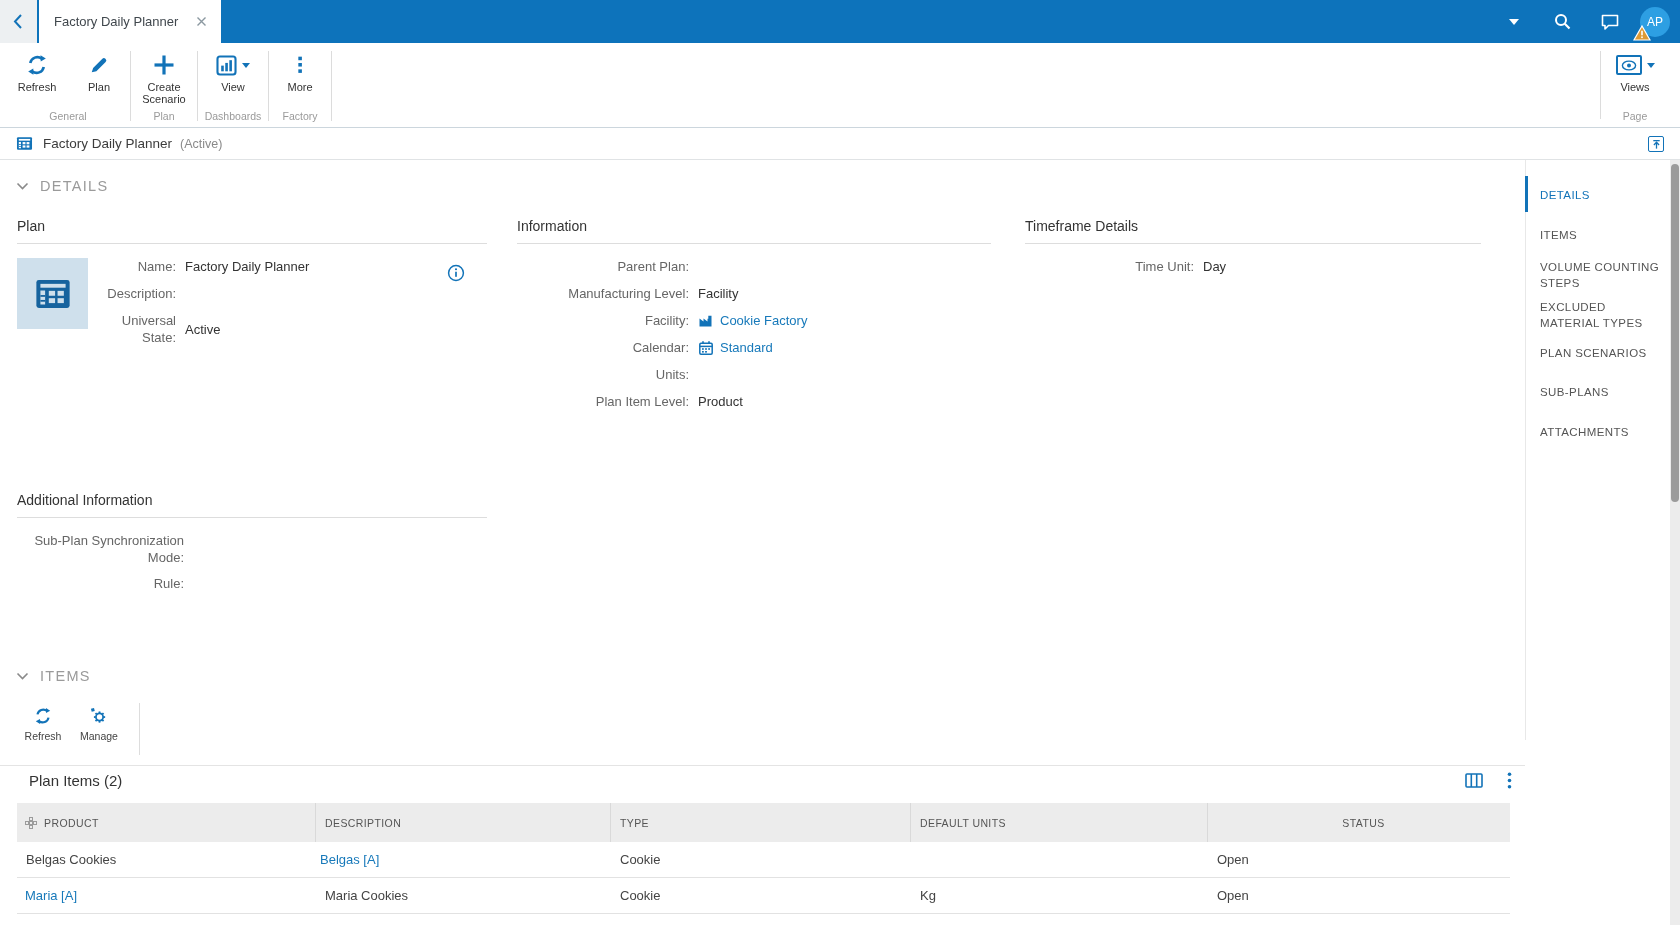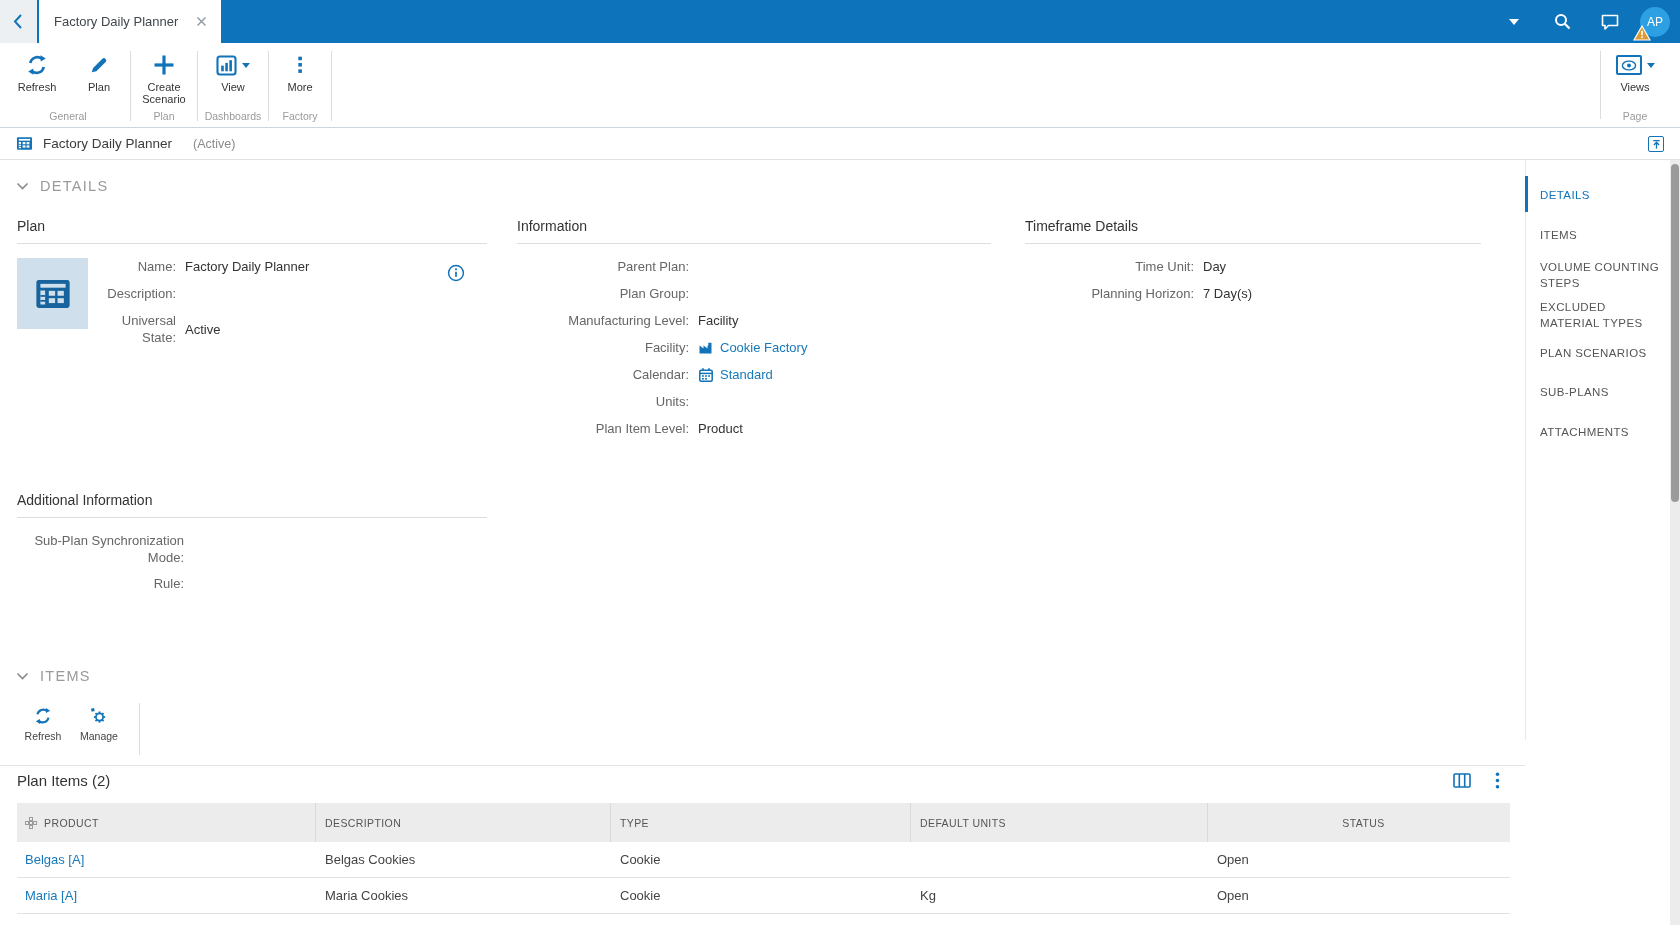--- a/index.html
+++ b/index.html
@@ -35,21 +35,21 @@
   .icrow { display:flex; align-items:center; gap:5px; }
   .caret-sm { width:0;height:0;border-left:4px solid transparent;border-right:4px solid transparent;border-top:5px solid #1273b8; }
   .rgroup.g-plan .rbtn { width:66px; }
   .views-group { position:absolute; right:16px; top:0; height:100%; width:58px; display:flex; flex-direction:column;justify-content:flex-end; }
   .views-sep { position:absolute; left:1600px; top:8px; height:68px; width:1px; background:#dcdcdc; }
   .eye-box { width:26px; height:20px; border:2px solid #1273b8; border-radius:2px; display:flex; align-items:center; justify-content:center; }
 
   
   .crumb { height:32px; background:#fff; border-bottom:1px solid #e0e3e5; display:flex; align-items:center; padding-left:15px; position:relative; }
   .crumb-title { font-size:13.5px; color:#3c3c3c; margin-left:9px; }
-  .crumb-state { font-size:12.5px; color:#8a8a8a; margin-left:21px; }
+  .crumb-state { font-size:12.5px; color:#8a8a8a; margin-left:8px; }
   .crumb-expand { position:absolute; right:16px; top:8px; width:16px; height:16px; border:1px solid #1273b8; border-radius:2px;
                   display:flex; align-items:center; justify-content:center; cursor:pointer; background:#fff; }
 
   
   .content { position:relative; height:765px; background:#fff; }
   .sec-head { position:absolute; display:flex; align-items:center; gap:11px; color:#9a9a9a; font-size:14.5px; letter-spacing:1.3px; cursor:pointer; }
   .sec-details { left:16px; top:18px; }
   .sec-items { left:16px; top:508px; }
 
   .col { position:absolute; top:58px; }
@@ -73,21 +73,21 @@
   .info-i { position:absolute; left:447px; top:104px; cursor:pointer; }
 
   
   .itoolbar { position:absolute; left:15px; top:543px; display:flex; align-items:flex-start; }
   .itbtn { width:56px; display:flex; flex-direction:column; align-items:center; cursor:pointer; padding-top:4px; }
   .itbtn .ilbl { font-size:10.5px; color:#444; margin-top:5px; }
   .itsep { width:1px; height:52px; background:#ddd; margin-left:12px; }
   .itool-rule { position:absolute; left:0; top:605px; width:1525px; height:1px; background:#e4e4e4; }
 
   
-  .pi-head { position:absolute; left:17px; top:612px; width:1493px; display:flex; align-items:flex-end; }
+  .pi-head { position:absolute; left:29px; top:612px; width:1493px; display:flex; align-items:flex-end; }
   .pi-title { font-size:15px; color:#333; }
   .pi-icons { margin-left:auto; display:flex; align-items:center; gap:24px; padding-right:10px; }
   .pi-icons > span { cursor:pointer; }
   .pitable { position:absolute; left:17px; top:643px; width:1493px; }
   .pth { display:flex; background:#ececec; height:39px; align-items:center; color:#555; font-size:10.5px; letter-spacing:.4px; }
   .pc { padding-left:9px; height:100%; display:flex; align-items:center; }
   .pth .pc { border-right:1px solid #d9d9d9; }
   .pth .pc:last-child { border-right:none;justify-content:center; }
   .c0{width:299px;} .c1{width:295px;} .c2{width:300px;} .c3{width:297px;} .c4{width:302px;}
   .pth .c0 { gap:7px; padding-left:8px; }
@@ -340,24 +340,20 @@
   </span>
 
   <div class="col col-info">
     <div class="col-h">Information</div>
     <div class="fields">
       <div class="frow">
         <span class="flabel">Parent Plan:</span>
         <span class="fvalue"></span>
       </div>
       <div class="frow">
-        <span class="flabel">Plan Group:</span>
-        <span class="fvalue"></span>
-      </div>
-      <div class="frow">
         <span class="flabel">Manufacturing Level:</span>
         <span class="fvalue">Facility</span>
       </div>
       <div class="frow">
         <span class="flabel">Facility:</span>
         <span class="fvalue">
           <span>
             <svg width="16" height="15" viewBox="0 0 16 15">
                 <path d="M1.5 13.5 V5.6 L5.5 8.5 V5.6 L9.5 8.5 V5.8 H10.3 V2.8 H13.5 V13.5 Z" fill="#1273b8"></path>
               </svg>
@@ -395,24 +391,20 @@
     </div>
   </div>
 
   <div class="col col-tf">
     <div class="col-h">Timeframe Details</div>
     <div class="fields">
       <div class="frow">
         <span class="flabel">Time Unit:</span>
         <span class="fvalue">Day</span>
       </div>
-      <div class="frow">
-        <span class="flabel">Planning Horizon:</span>
-        <span class="fvalue">7 Day(s)</span>
-      </div>
     </div>
   </div>
 
   <div class="col col-add">
     <div class="col-h">Additional Information</div>
     <div class="fields">
       <div class="frow" style="margin-bottom:9px;">
         <span class="flabel">Sub-Plan Synchronization Mode:</span>
         <span class="fvalue"></span>
       </div>
@@ -510,24 +502,24 @@
           <span>TYPE</span>
         </div>
       <div class="pc c3">
           <span>DEFAULT UNITS</span>
         </div>
       <div class="pc c4">
           <span>STATUS</span>
         </div>
     </div>
     <div class="ptr">
+      <div class="pc c1">Belgas Cookies</div>
       <div class="pc c0">
           <span class="plink">Belgas [A]</span>
         </div>
-      <div class="pc c1">Belgas Cookies</div>
       <div class="pc c2">Cookie</div>
       <div class="pc c3"></div>
       <div class="pc c4">Open</div>
     </div>
     <div class="ptr">
       <div class="pc c0">
           <span class="plink">Maria [A]</span>
         </div>
       <div class="pc c1">Maria Cookies</div>
       <div class="pc c2">Cookie</div>

